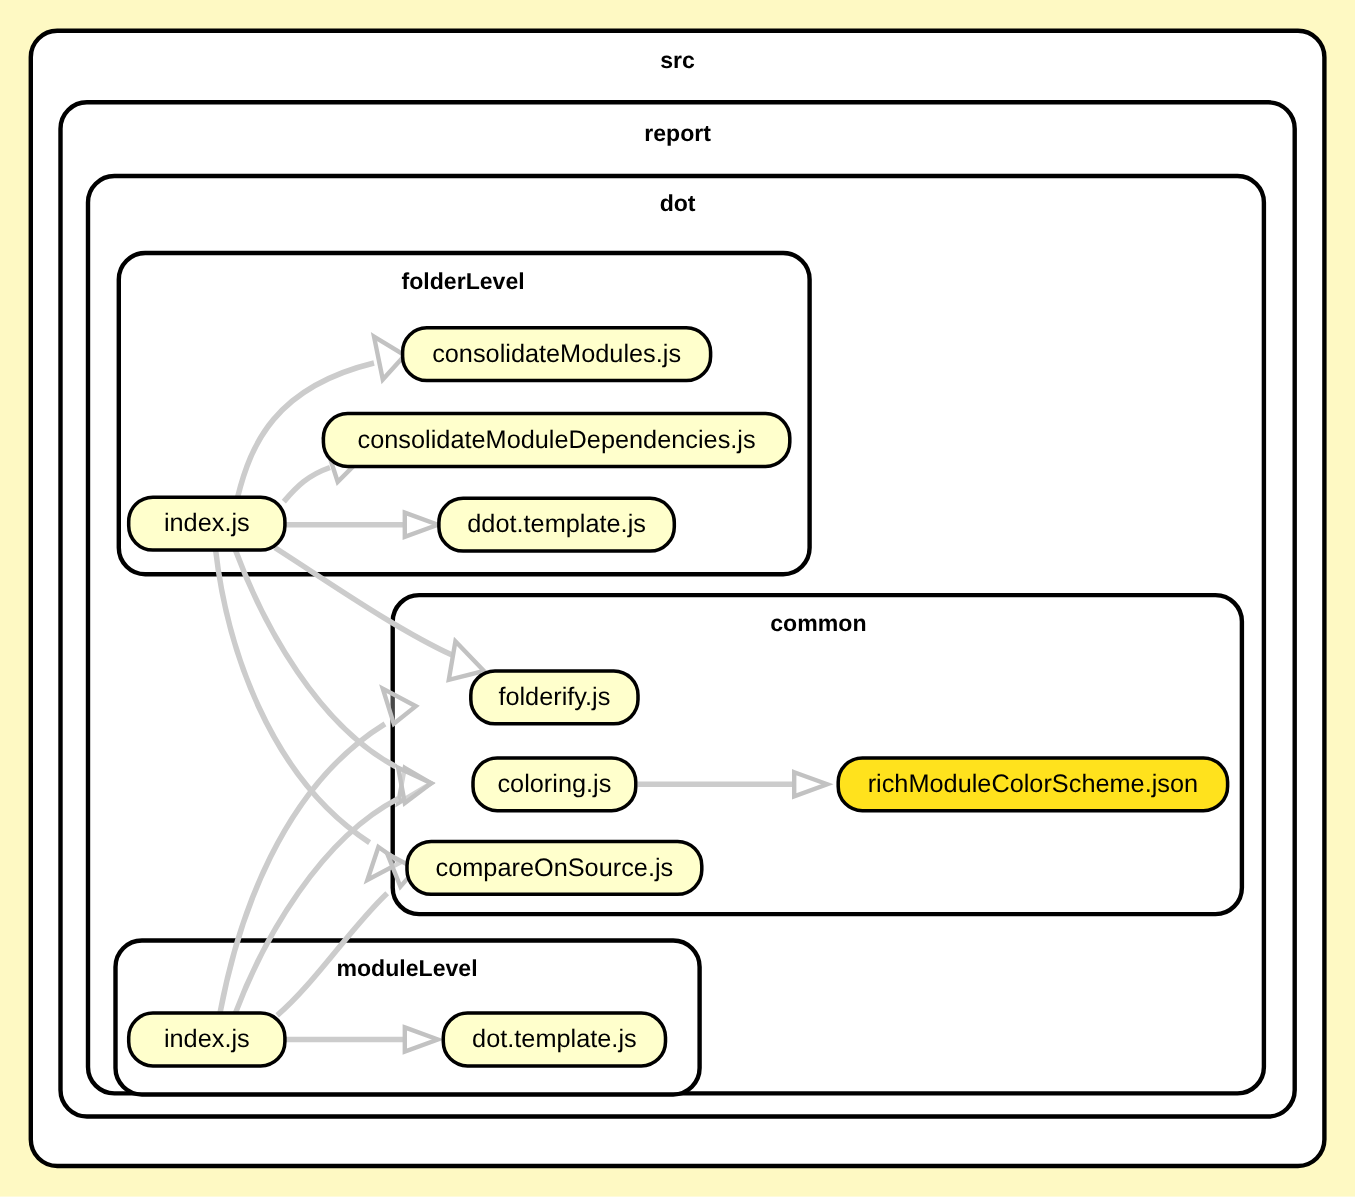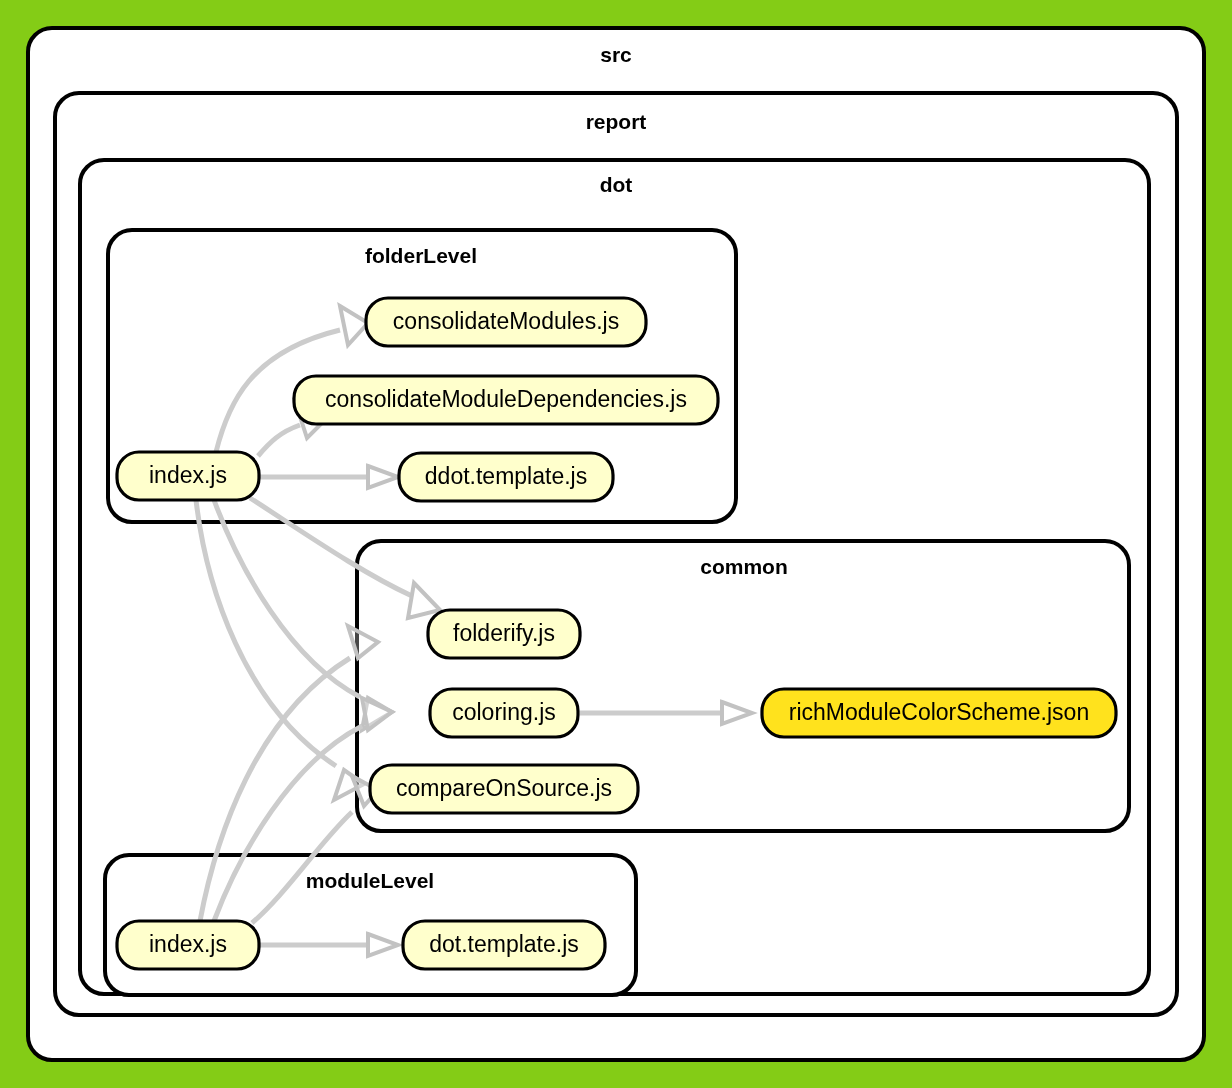--- a/index.html
+++ b/index.html
@@ -7,21 +7,21 @@
     padding: 0;
     background: #ffffff;
   }
   body {
     font-family: "Liberation Sans", "DejaVu Sans", sans-serif;
   }
   #canvas-root {
     position: relative;
     width: 1232px;
     height: 1088px;
-    background: #84cc16;
+    background: #fef9c3;
     overflow: hidden;
   }
   #graph-svg {
     position: absolute;
     left: 0;
     top: 0;
     width: 1232px;
     height: 1088px;
   }
   .cluster-rect {

